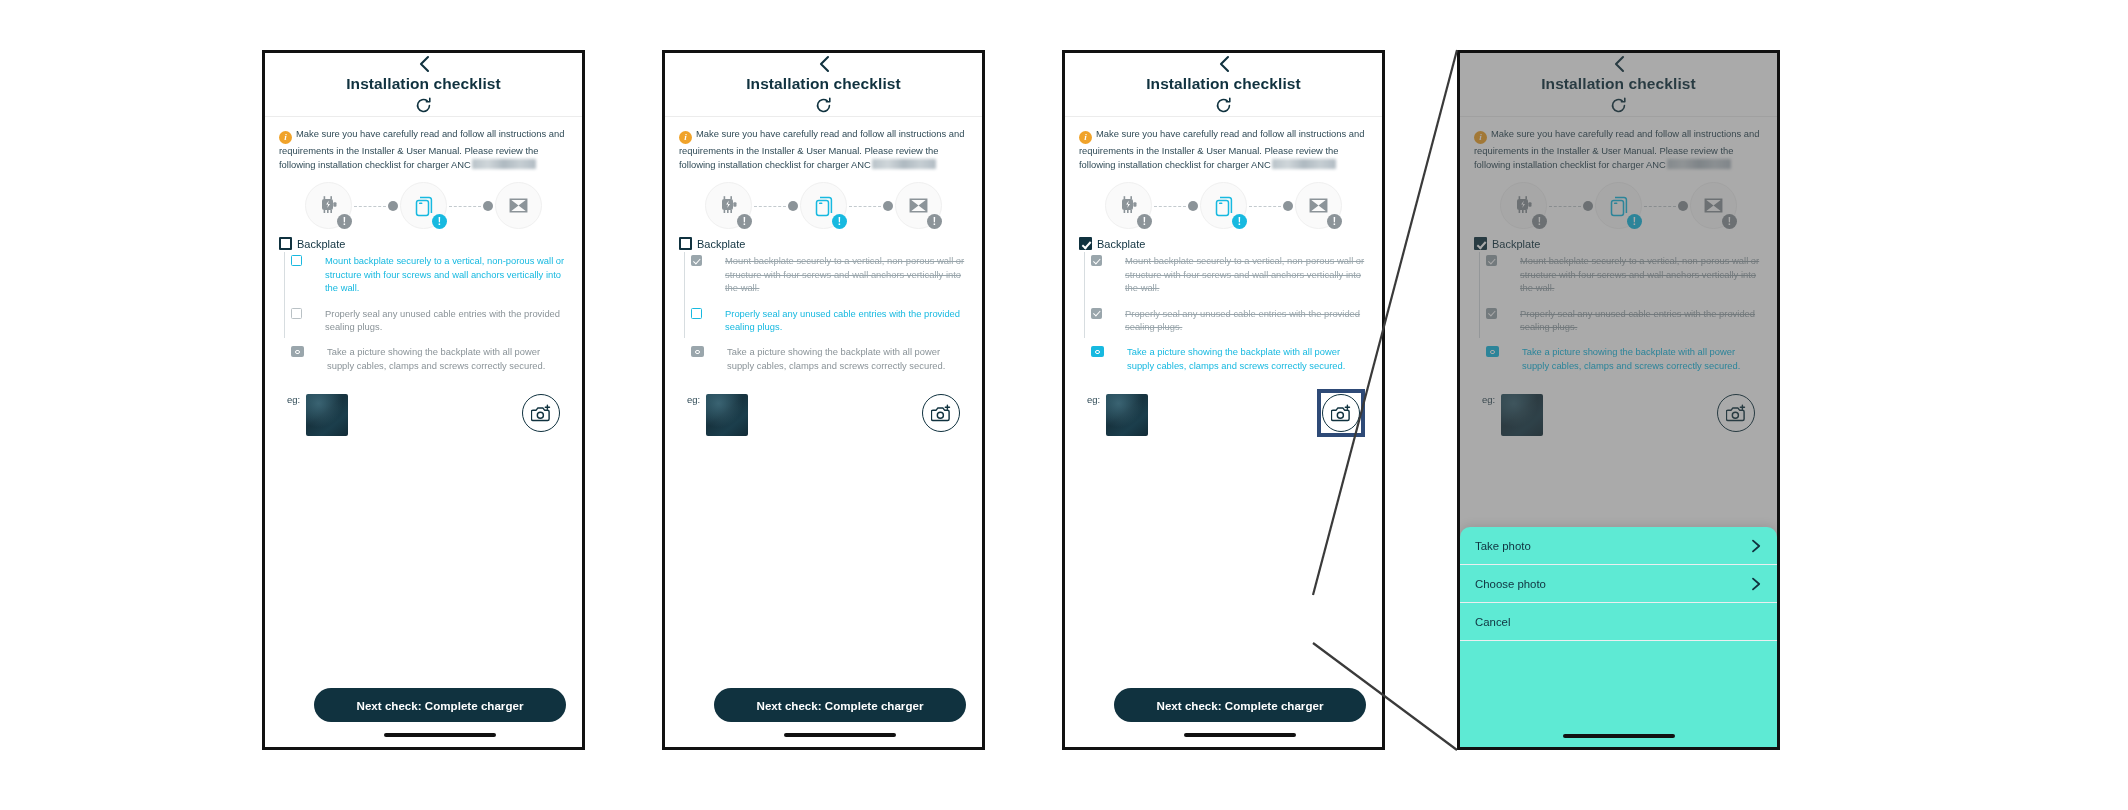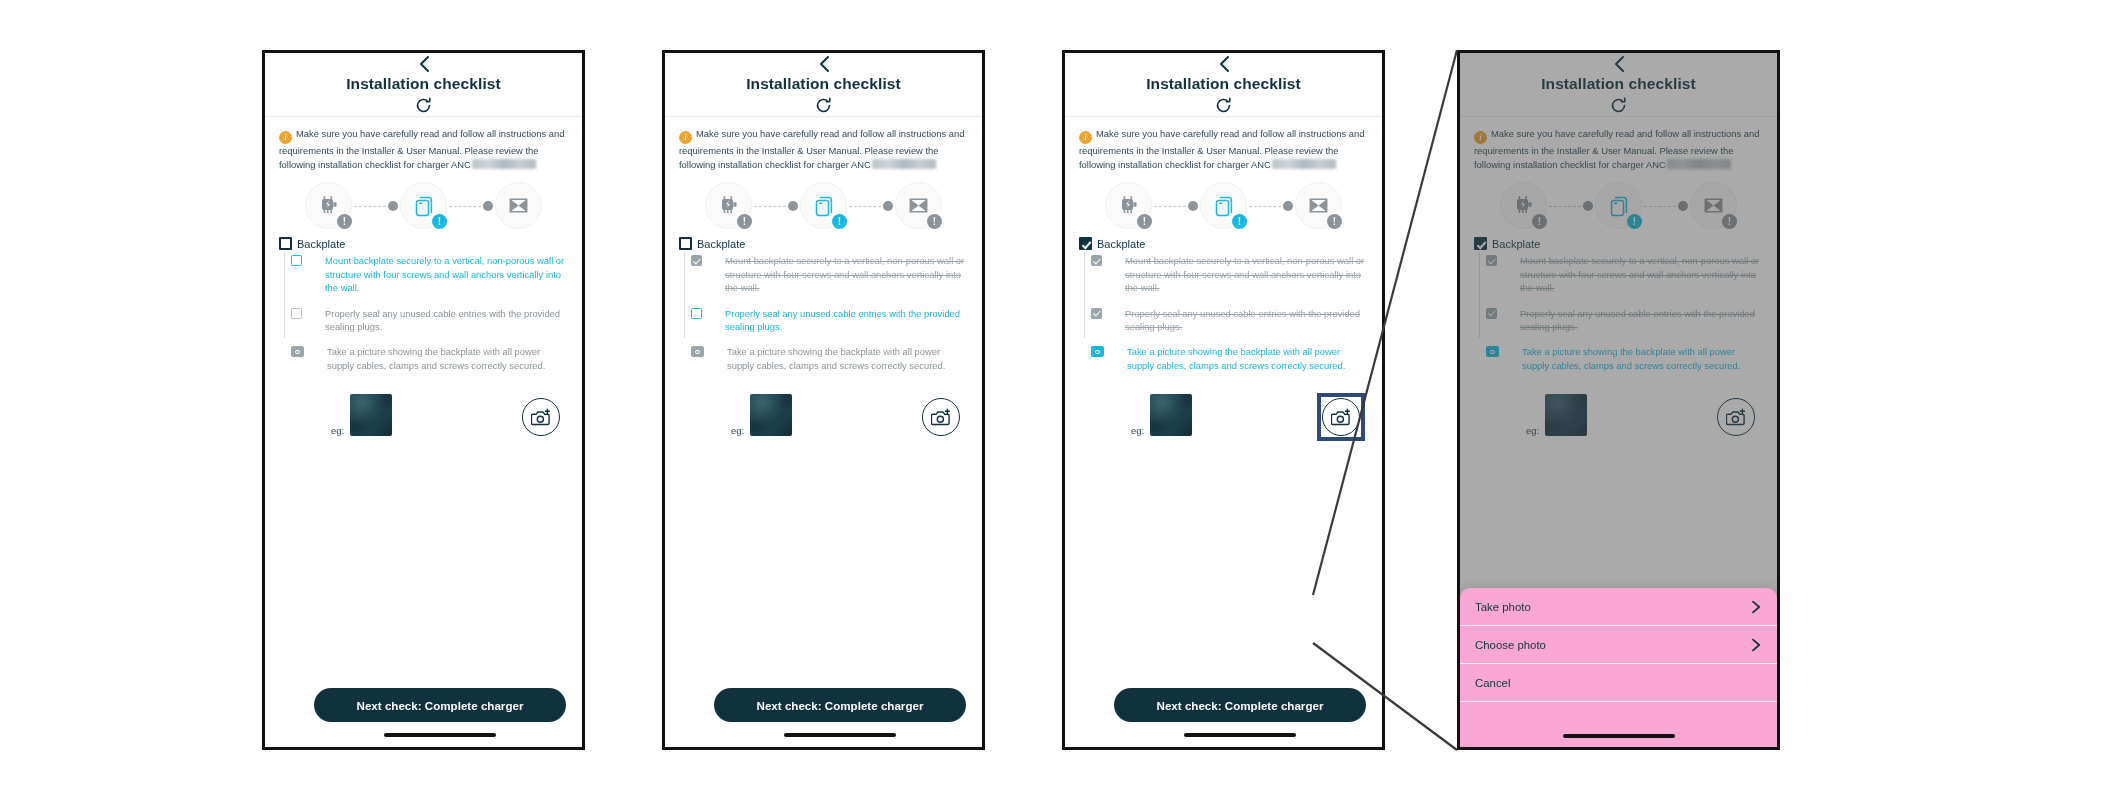--- a/index.html
+++ b/index.html
@@ -161,21 +161,21 @@
   }
   .item-text{
     font-size:9.4px;line-height:13.4px;color:#8a9398;
     flex:1;
   }
   .item-text.active{color:#17b9e0;}
   .item-text.done{color:#9aa6ac;text-decoration:line-through;}
 
   
   .photo-row{
-    display:flex;align-items:flex-end;margin-top:22px;padding:0 8px;margin-left:44px;
+    display:flex;align-items:flex-start;margin-top:22px;padding:0 8px;
   }
   .eg-label{font-size:9.5px;color:#2f4a56;margin-right:6px;}
   .thumb{
     width:42px;height:42px;flex:0 0 42px;border-radius:2px;
     background:
       radial-gradient(circle at 30% 22%, #3a6372 0%, transparent 55%),
       linear-gradient(140deg,#1e4755 0%,#17333f 45%,#1b3e4c 70%,#122b36 100%);
   }
   .cam-btn-wrap{margin-left:auto;position:relative;}
   .cam-btn{
@@ -206,22 +206,22 @@
     width:112px;height:4px;border-radius:3px;background:#111;
     margin:11px auto 0 auto;
   }
 
   
   .dim{
     position:absolute;left:0;top:0;right:0;bottom:0;
     background:rgba(70,70,70,.46);z-index:5;pointer-events:none;
   }
   .sheet{
-    position:absolute;left:0;right:0;bottom:0;height:159px;
-    background:#f9a8d4;border-radius:10px 10px 0 0;z-index:6;
+    position:absolute;left:0;right:0;bottom:0;height:220px;
+    background:#5eead4;border-radius:10px 10px 0 0;z-index:6;
     box-shadow:0 -2px 10px rgba(0,0,0,.10);
   }
   .sheet-row{
     height:38px;display:flex;align-items:center;
     padding:0 15px;box-sizing:border-box;
     border-bottom:1px solid #eceef0;cursor:pointer;
   }
   .sheet-row:nth-child(3){border-bottom:1px solid #eceef0;}
   .sheet-label{font-size:11.4px;color:#10323f;flex:1;}
   .sheet-chev{

